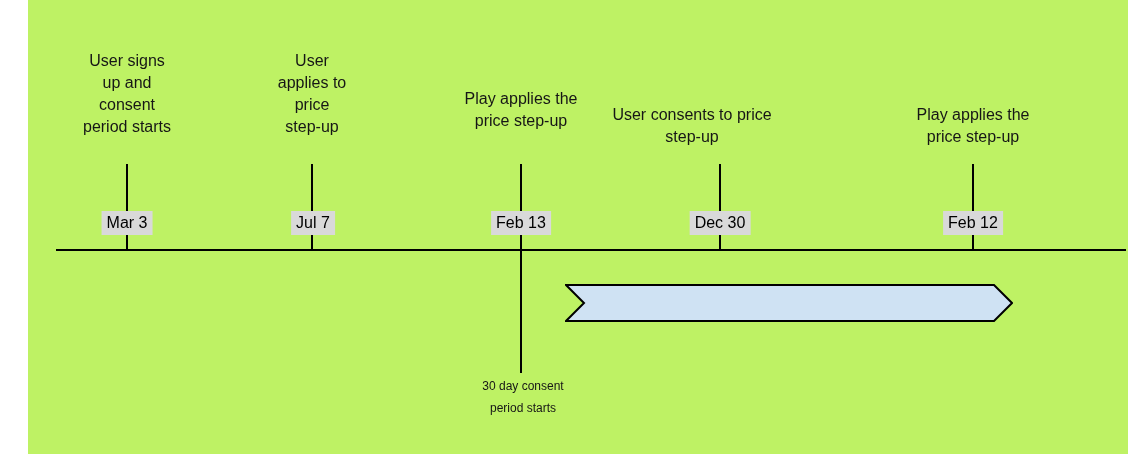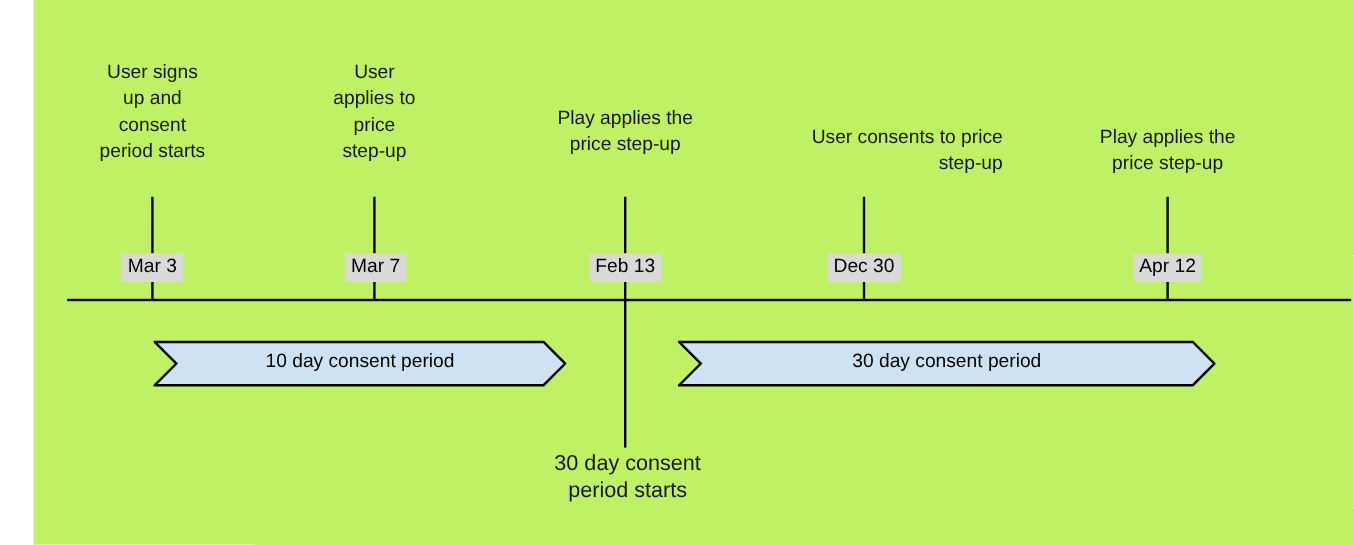--- a/index.html
+++ b/index.html
@@ -18,21 +18,21 @@
     text-align: center;
     font-size: 16px;
     line-height: 22px;
     color: #161616;
     white-space: pre-line;
     width: max-content;
   }
   .ev0 { left: 99px;  top: 50px; }
   .ev1 { left: 284px; top: 50px; }
   .ev2 { left: 493px; top: 88px; }
-  .ev3 { left: 728px; top: 104px; text-align: right; }
+  .ev3 { left: 664px; top: 104px; }
   .ev4 { left: 945px; top: 104px; }
 
   .tick {
     position: absolute;
     width: 2px;
     background: #000000;
   }
   .t0 { left: 98px;  top: 164px; height: 86px; }
   .t1 { left: 283px; top: 164px; height: 86px; }
   .t2 { left: 492px; top: 164px; height: 209px; }
@@ -84,21 +84,21 @@
     color: #000000;
     white-space: nowrap;
   }
 
   .below-note {
     position: absolute;
     transform: translateX(-50%);
     left: 495px;
     top: 375px;
     text-align: center;
-    font-size: 18px;
+    font-size: 12px;
     line-height: 22px;
     color: #161616;
     white-space: pre-line;
     width: max-content;
   }
 </style>
 </head>
 <body>
 
 <div class="canvas">
@@ -120,35 +120,28 @@
 
   <div class="tick t0"></div>
   <div class="tick t1"></div>
   <div class="tick t2"></div>
   <div class="tick t3"></div>
   <div class="tick t4"></div>
 
   <div class="timeline"></div>
 
   <div class="date-badge d0">Mar 3</div>
-  <div class="date-badge d1">Mar 7</div>
+  <div class="date-badge d1">Jul 7</div>
   <div class="date-badge d2">Feb 13</div>
   <div class="date-badge d3">Dec 30</div>
-  <div class="date-badge d4">Apr 12</div>
+  <div class="date-badge d4">Feb 12</div>
 
-  <div class="banner b0">
-    <svg width="344" height="40" viewBox="0 0 344 40">
-      <polygon points="1,2 325,2 343,20 325,38 1,38 19,20" stroke="#000000" stroke-width="2" stroke-linejoin="miter" fill="#cfe2f3"></polygon>
-    </svg>
-    <div class="banner-label">10 day consent period</div>
-  </div>
 
   <div class="banner b1">
     <svg width="448" height="40" viewBox="0 0 448 40">
       <polygon points="1,2 429,2 447,20 429,38 1,38 19,20" stroke="#000000" stroke-width="2" stroke-linejoin="miter" fill="#cfe2f3"></polygon>
     </svg>
-    <div class="banner-label">30 day consent period</div>
   </div>
 
   <div class="below-note">30 day consent
 period starts</div>
 
 </div>
 
 </body></html>

